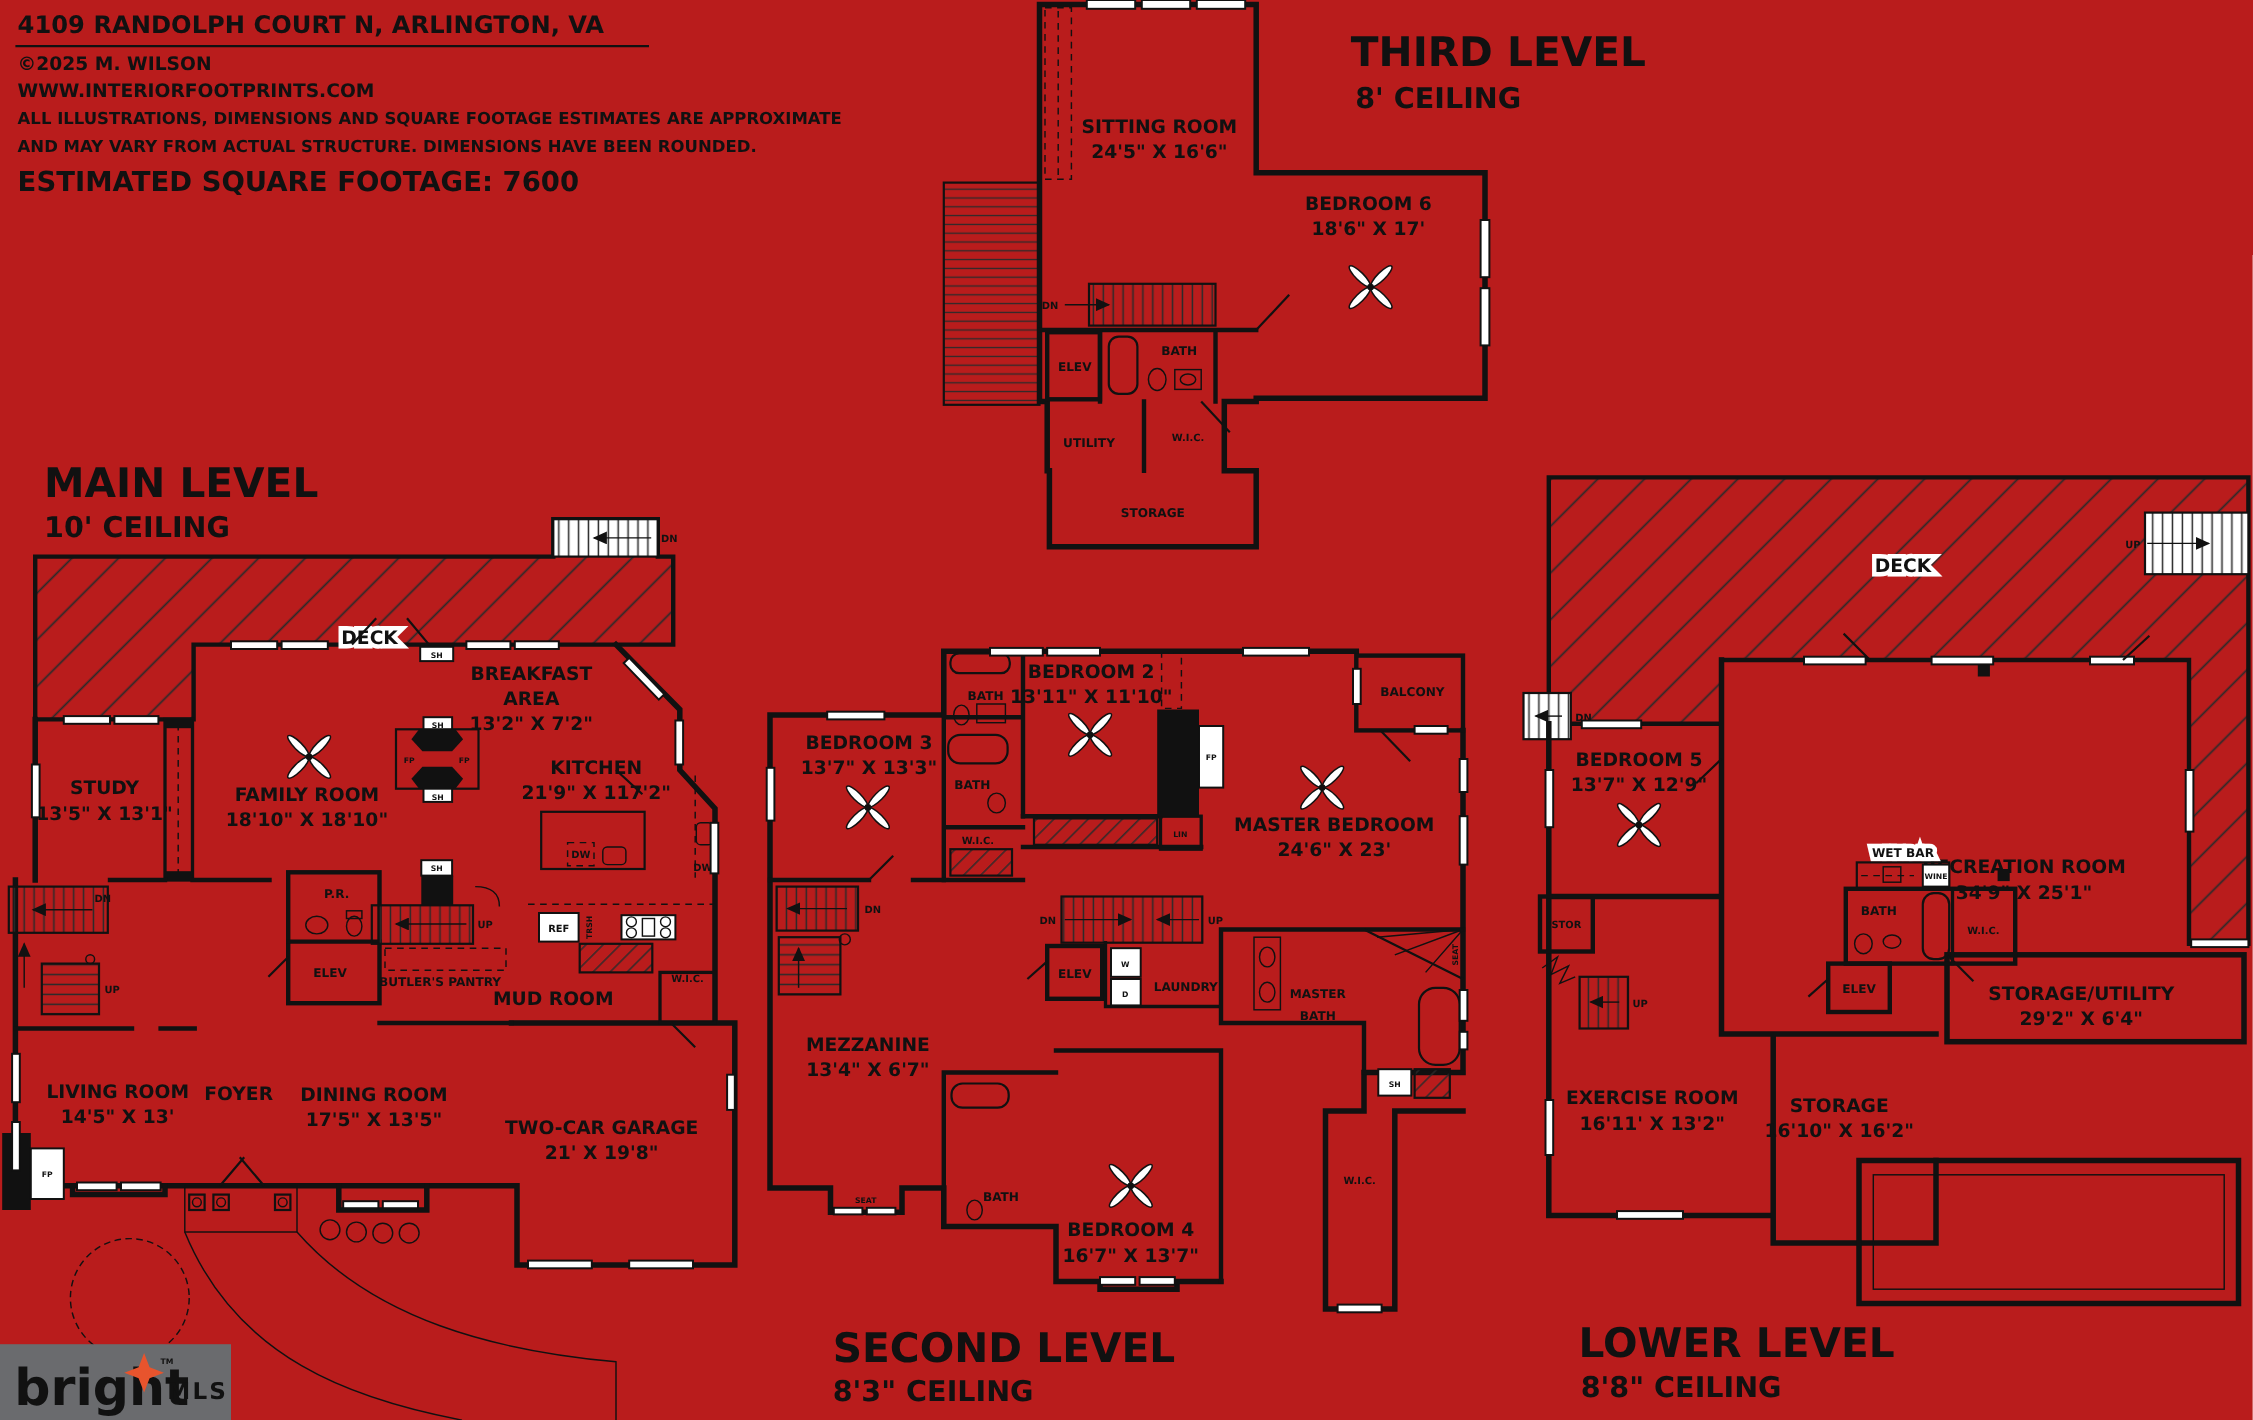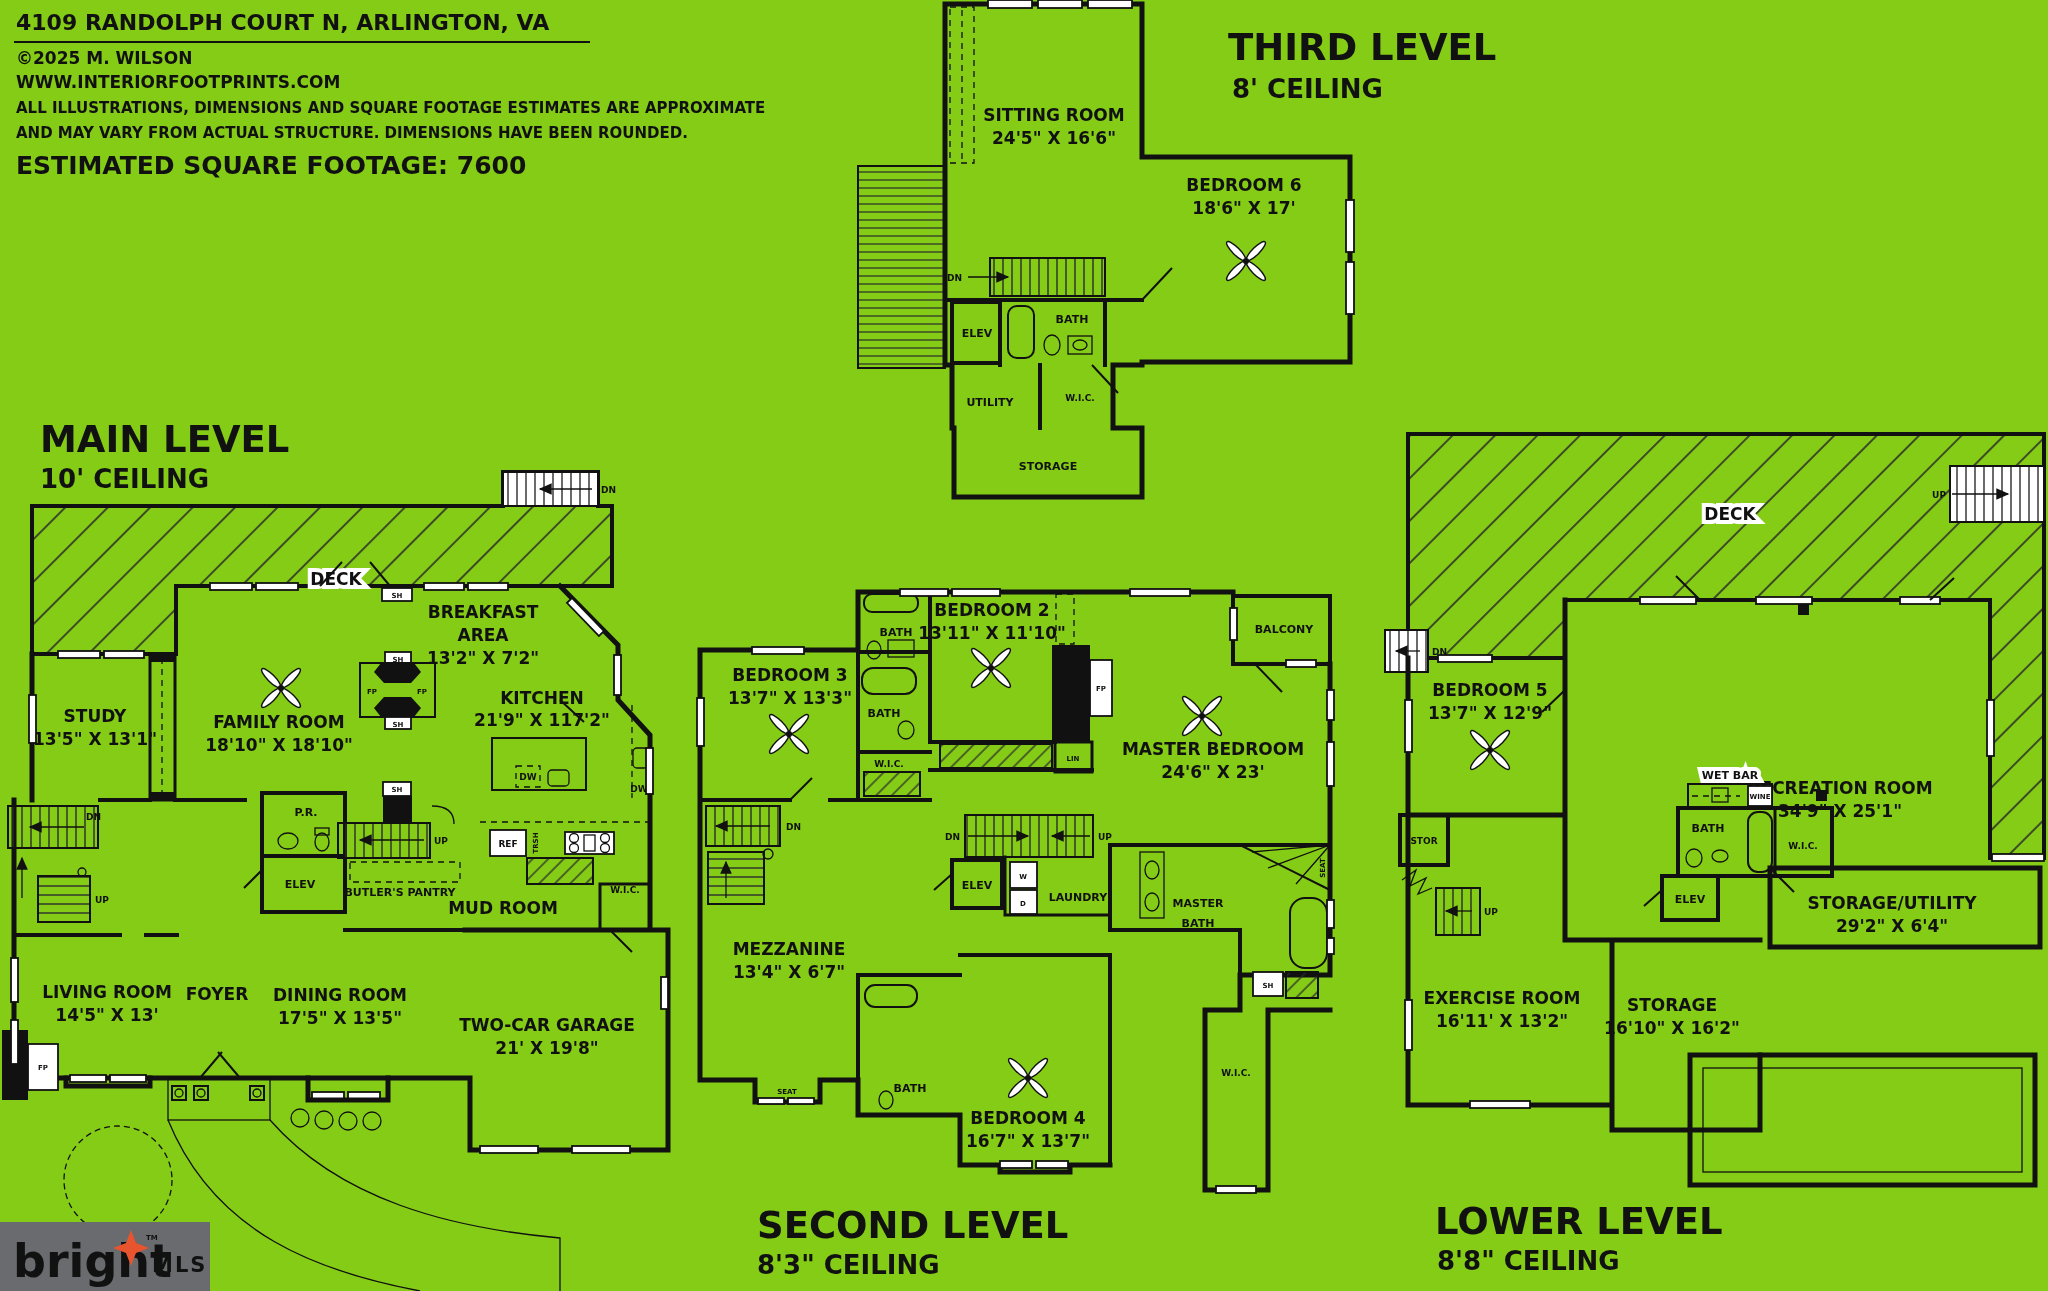--- a/index.html
+++ b/index.html
@@ -1,16 +1,16 @@
 <!DOCTYPE html>
 <html><head>
 <meta charset="utf-8">
 <style>
   html,body{margin:0;padding:0;background:#fff;}
-  #stage{position:relative;width:2048px;height:1291px;background:#84cc16;overflow:hidden;}
+  #stage{position:relative;width:2048px;height:1291px;background:#b91c1c;overflow:hidden;}
   svg{display:block}
   text{fill:#111;font-family:"DejaVu Sans",sans-serif;font-weight:700;}
   .rm{font-size:17px;text-anchor:middle;}
   .sm{font-size:11px;text-anchor:middle;}
   .xs{font-size:9px;text-anchor:middle;}
   .xxs{font-size:7px;text-anchor:middle;}
   .as{text-anchor:start;}
   .ae{text-anchor:end;}
   .ttl{font-size:37px;text-anchor:start;}
   .sub{font-size:26px;text-anchor:start;}

